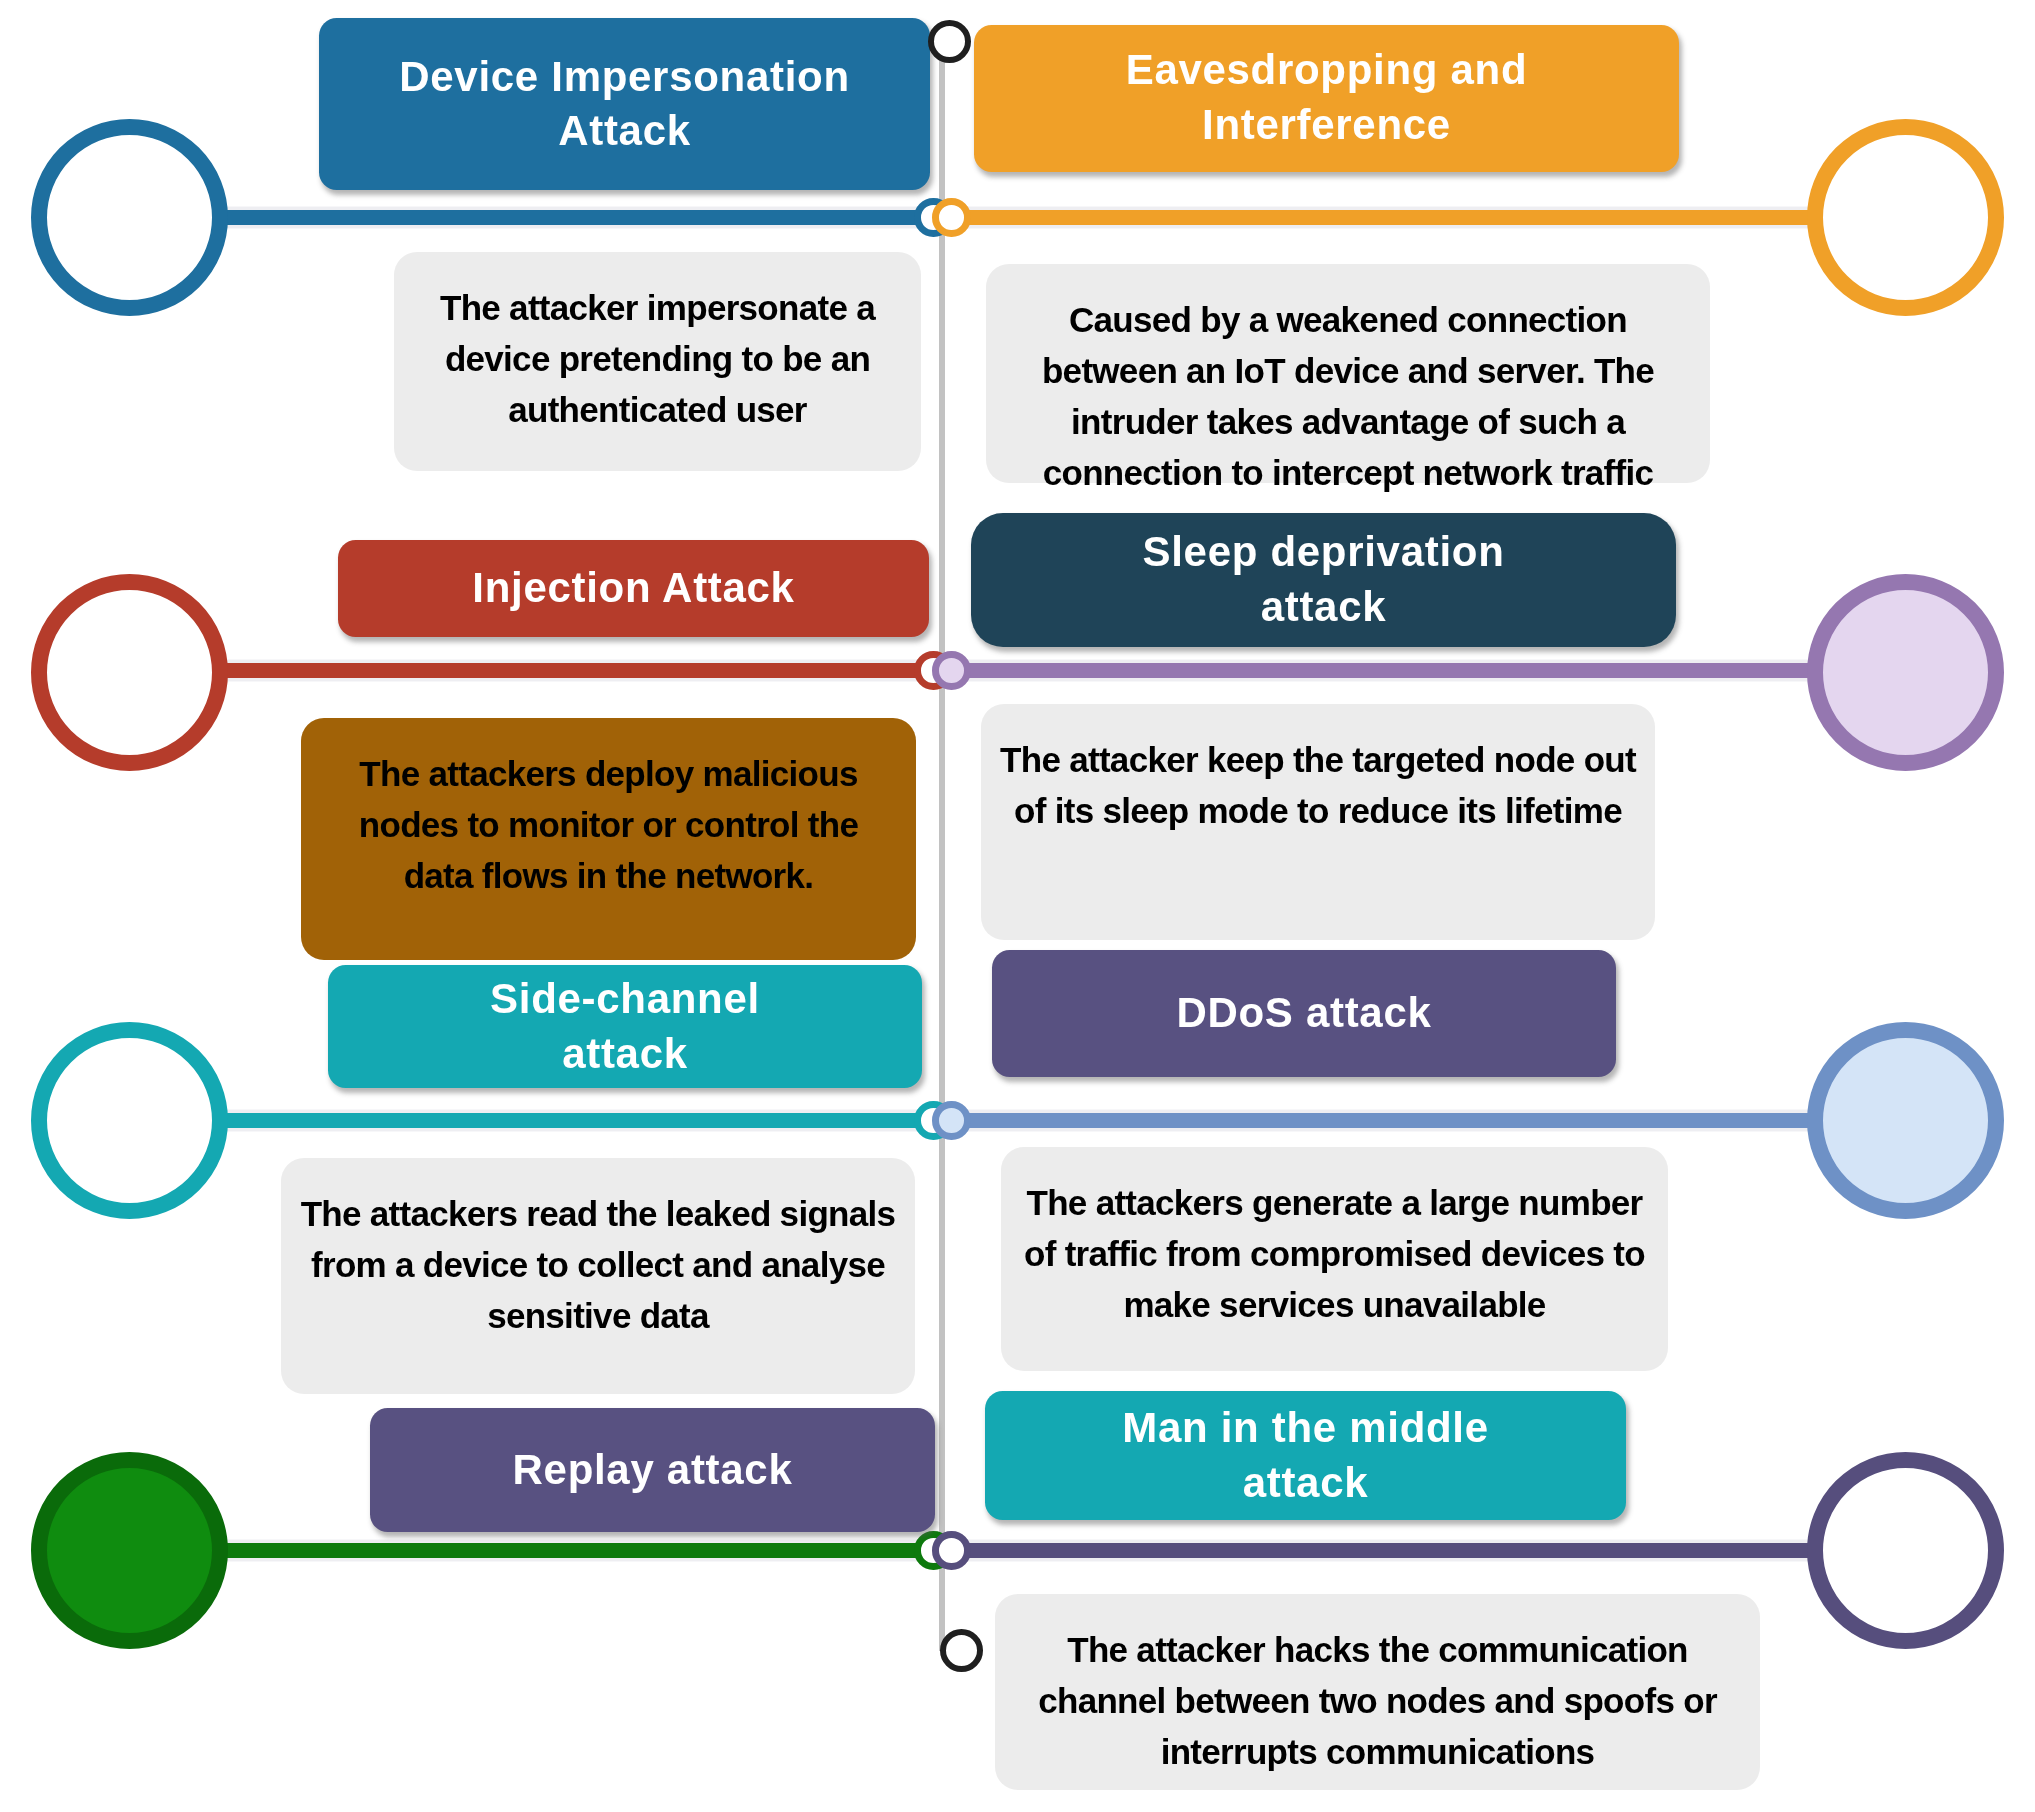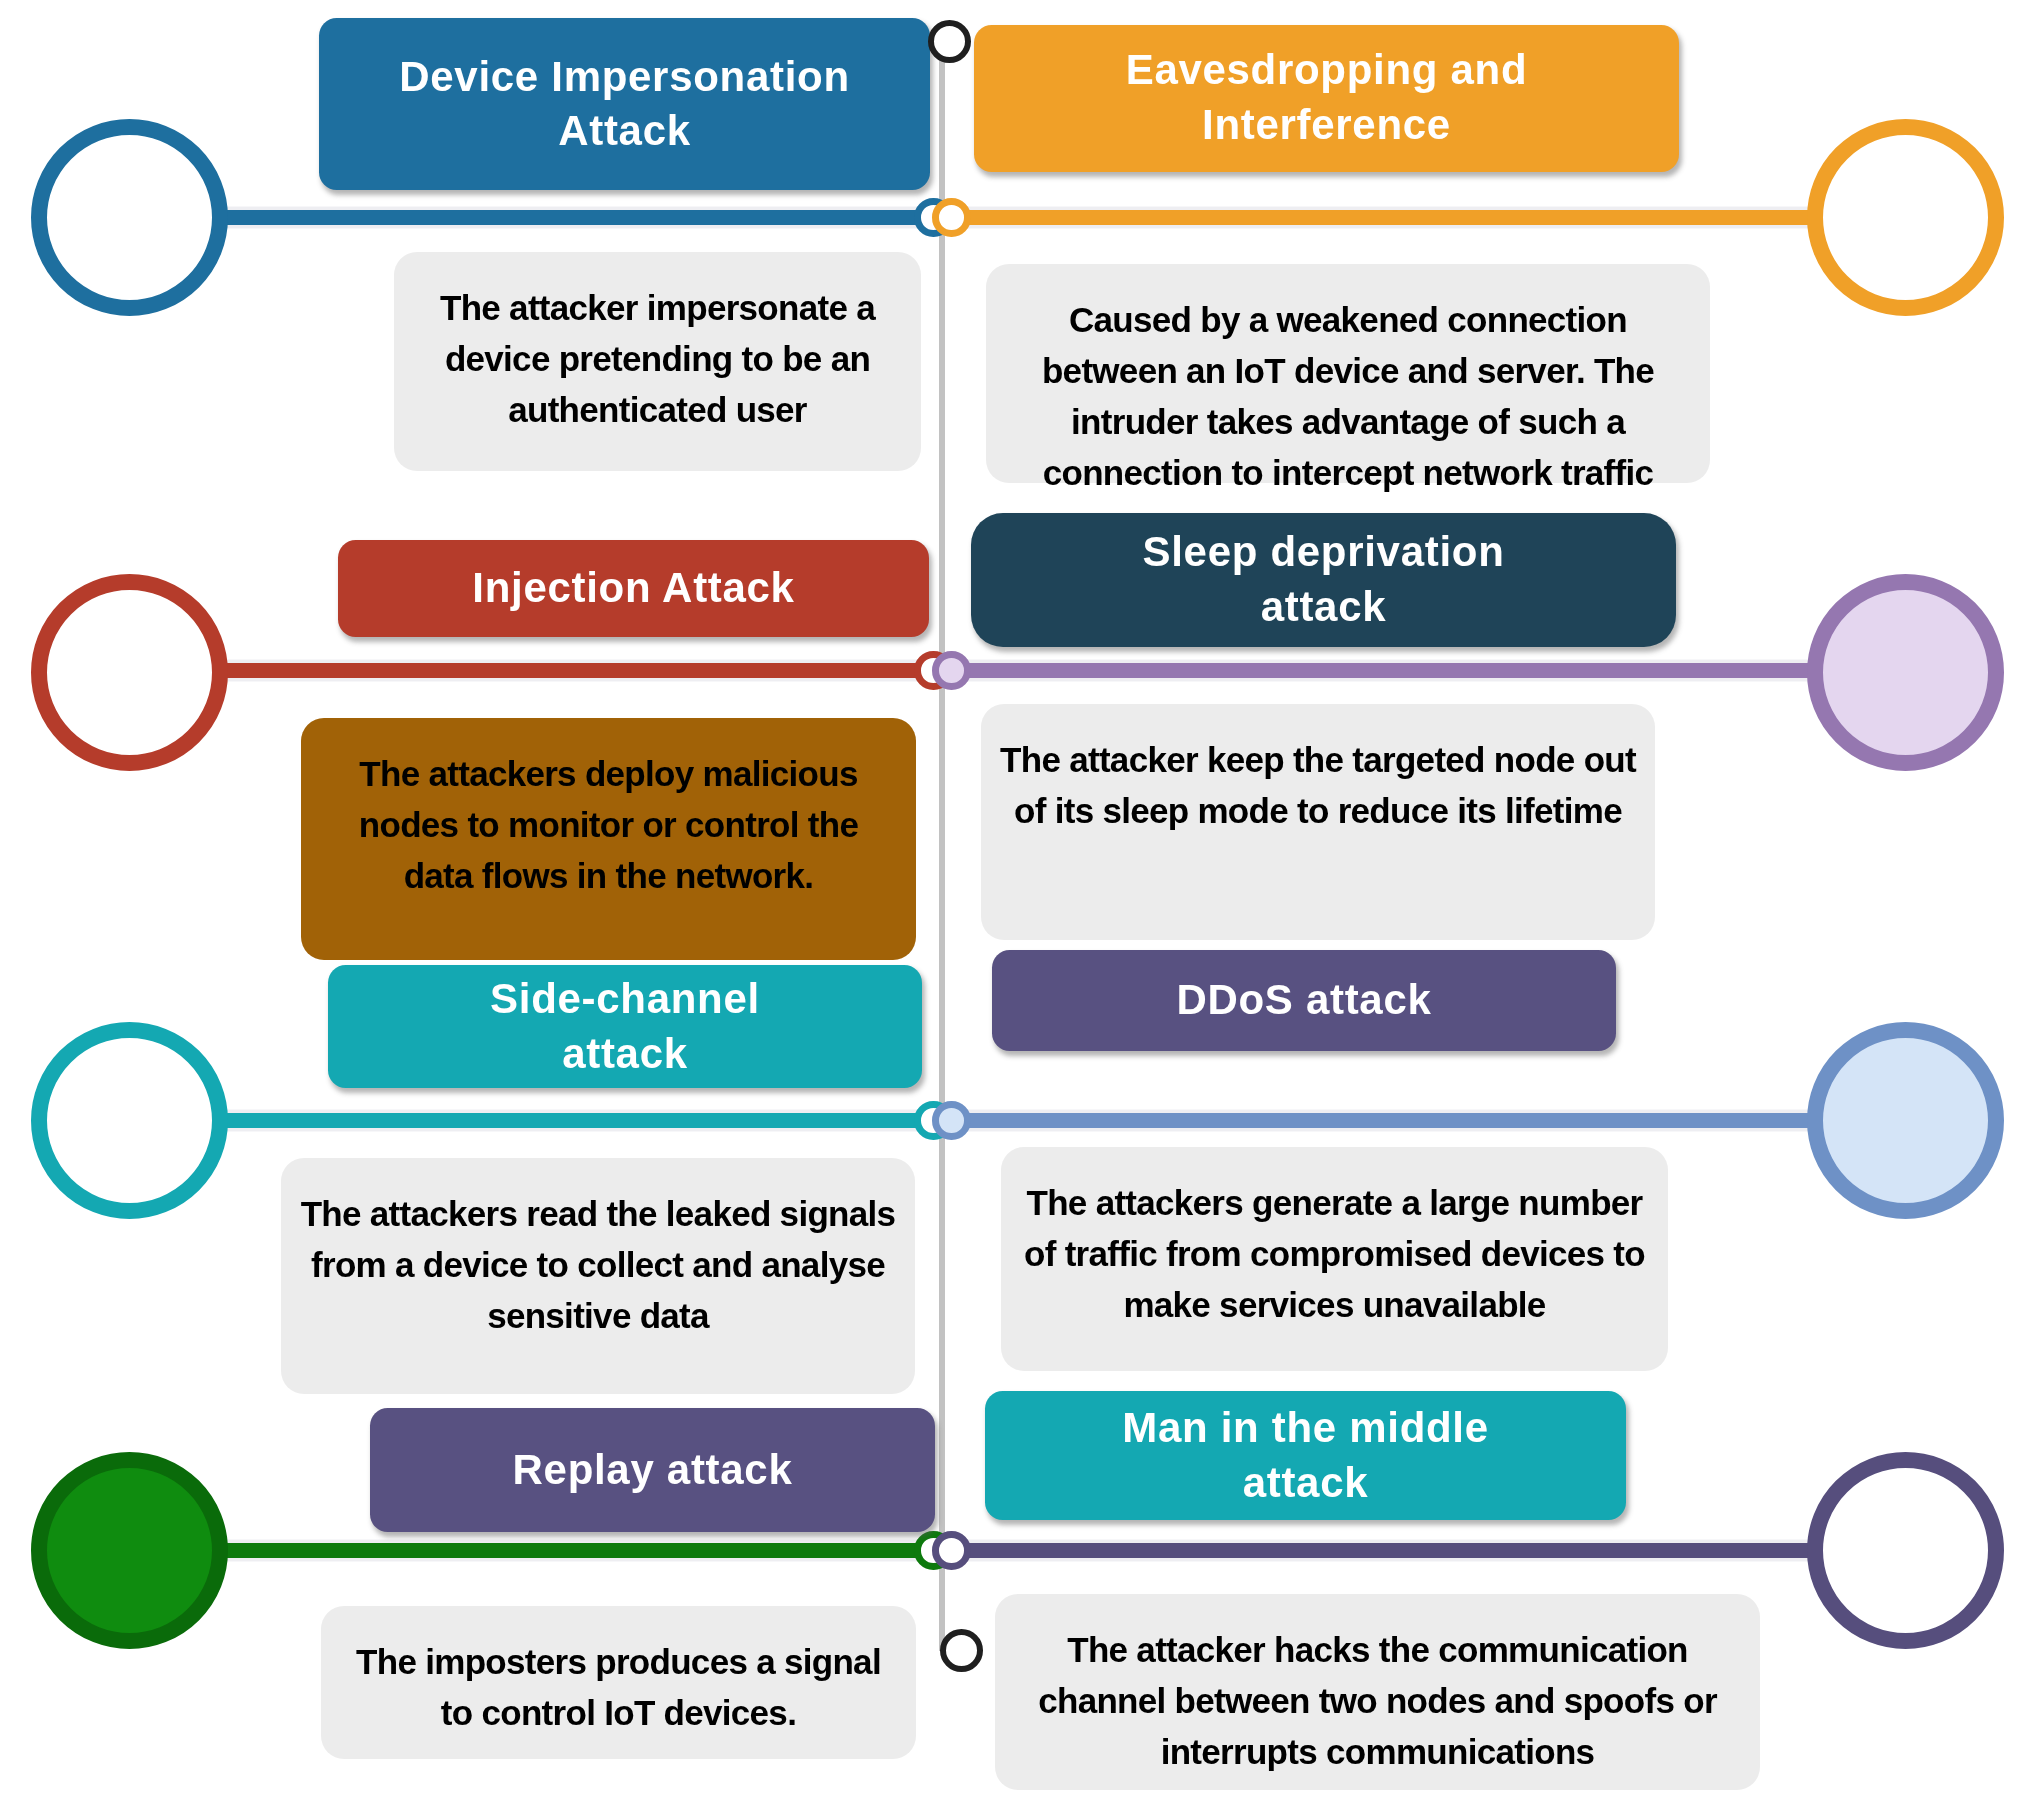--- a/index.html
+++ b/index.html
@@ -87,21 +87,21 @@
   <div class="hline" style="left: 119px; top: 1113px; width: 827px; background-color: rgb(20, 168, 178);"></div>
   <div class="hline" style="left: 946px; top: 1113px; width: 875px; background-color: rgb(110, 145, 198);"></div>
   <div class="bignode" style="left: 31px; top: 1022px; border-color: rgb(20, 168, 178); background-color: rgb(255, 255, 255);"></div>
   <div class="bignode" style="left: 1807px; top: 1022px; border-color: rgb(110, 145, 198); background-color: rgb(212, 228, 247);"></div>
   <div class="jdot" style="left: 914px; top: 1101px; border-color: rgb(20, 168, 178); background-color: rgb(255, 255, 255);"></div>
   <div class="jdot" style="left: 932px; top: 1101px; border-color: rgb(110, 145, 198); background-color: rgb(212, 228, 247);"></div>
   <div class="titlebox" style="left: 328px; top: 965px; width: 594px; height: 123px; background-color: rgb(20, 168, 178);">
     <span>Side-channel
 attack</span>
   </div>
-  <div class="titlebox" style="left: 992px; top: 950px; width: 624px; height: 101px; background-color: rgb(88, 81, 129);">
+  <div class="titlebox" style="left: 992px; top: 950px; width: 624px; height: 127px; background-color: rgb(88, 81, 129);">
     <span>DDoS attack</span>
   </div>
   <div class="descbox" style="left: 281px; top: 1158px; width: 634px; height: 236px; background-color: rgb(236, 236, 236);">
     <span>The attackers read the leaked signals from a device to collect and analyse sensitive data</span>
   </div>
   <div class="descbox" style="left: 1001px; top: 1147px; width: 667px; height: 224px; background-color: rgb(236, 236, 236);">
     <span>The attackers generate a large number of traffic from compromised devices to make services unavailable</span>
   </div>
 
   <div class="hline" style="left: 119px; top: 1543px; width: 827px; background-color: rgb(13, 122, 13);"></div>
@@ -110,21 +110,18 @@
   <div class="bignode" style="left: 1807px; top: 1452px; border-color: rgb(86, 78, 125); background-color: rgb(255, 255, 255);"></div>
   <div class="jdot" style="left: 914px; top: 1531px; border-color: rgb(13, 122, 13); background-color: rgb(255, 255, 255);"></div>
   <div class="jdot" style="left: 932px; top: 1531px; border-color: rgb(86, 78, 125); background-color: rgb(255, 255, 255);"></div>
   <div class="titlebox" style="left: 370px; top: 1408px; width: 565px; height: 124px; background-color: rgb(88, 81, 129);">
     <span>Replay attack</span>
   </div>
   <div class="titlebox" style="left: 985px; top: 1391px; width: 641px; height: 129px; background-color: rgb(20, 168, 178);">
     <span>Man in the middle
 attack</span>
   </div>
-  <div class="descbox" style="left: 321px; top: 1606px; width: 595px; height: 153px; background-color: rgb(236, 236, 236);">
-    <span>The imposters produces a signal to control IoT devices.</span>
-  </div>
   <div class="descbox" style="left: 995px; top: 1594px; width: 765px; height: 196px; background-color: rgb(236, 236, 236);">
     <span>The attacker hacks the communication channel between two nodes and spoofs or interrupts communications</span>
   </div>
 
 </div>
 
 
 </body></html>

